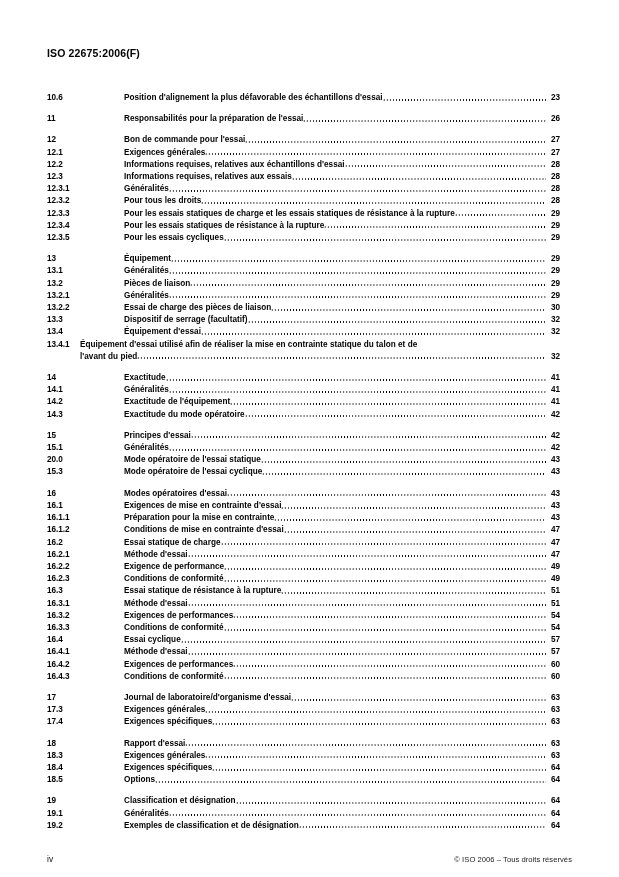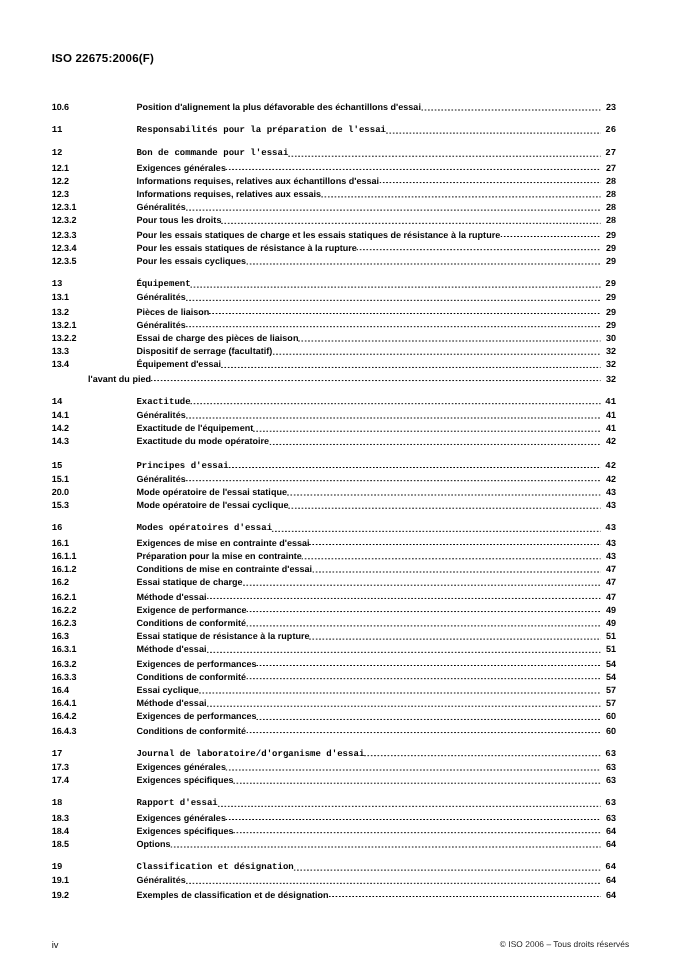--- a/index.html
+++ b/index.html
@@ -45,21 +45,20 @@
     display: flex;
     align-items: baseline;
     font-size: 8.2px;
     font-weight: bold;
     line-height: 12.2px;
     white-space: nowrap;
     gap: 44px;
   }
   .toc-entry.gap-before {
     margin-top: 9px;
-    font-family: Liberation Mono, monospace;
   }
 
   .clause-num {
     flex: 0 0 33px;
     width: 33px;
     font-weight: bold;
     letter-spacing: -0.05px;
   }
 
   .entry-body {
@@ -118,21 +117,21 @@
     visibility: hidden;
   }
 
   
   .footer {
     position: absolute;
     left: 47px;
     right: 47px;
     top: 840px;
     display: flex;
-    align-items: flex-start;
+    align-items: center;
     justify-content: space-between;
     font-size: 8px;
   }
   .folio {
     font-size: 8.5px;
     font-weight: normal;
     color: #111;
   }
   .copyright {
     font-size: 7.6px;
@@ -287,20 +286,27 @@
       </div>
       <div class="toc-entry">
         <span class="clause-num">13.4</span>
         <span class="entry-body">
           <span class="clause-title">Équipement d'essai</span>
           <span class="leader"></span>
           <span class="page-num">32</span>
         </span>
       </div>
       <div class="toc-entry wrap">
+        <div class="line line-1">
+          <span class="clause-num">13.4.1</span>
+          <span class="entry-body">
+            <span class="clause-title">Équipement d'essai utilisé afin de réaliser la mise en contrainte statique du talon et de</span>
+            <span class="leader no-dots"></span>
+          </span>
+        </div>
         <div class="line line-2">
           <span class="clause-num">13.4.1</span>
           <span class="entry-body">
             <span class="clause-title">l'avant du pied</span>
             <span class="leader"></span>
             <span class="page-num">32</span>
           </span>
         </div>
       </div>
       <div class="toc-entry gap-before">

